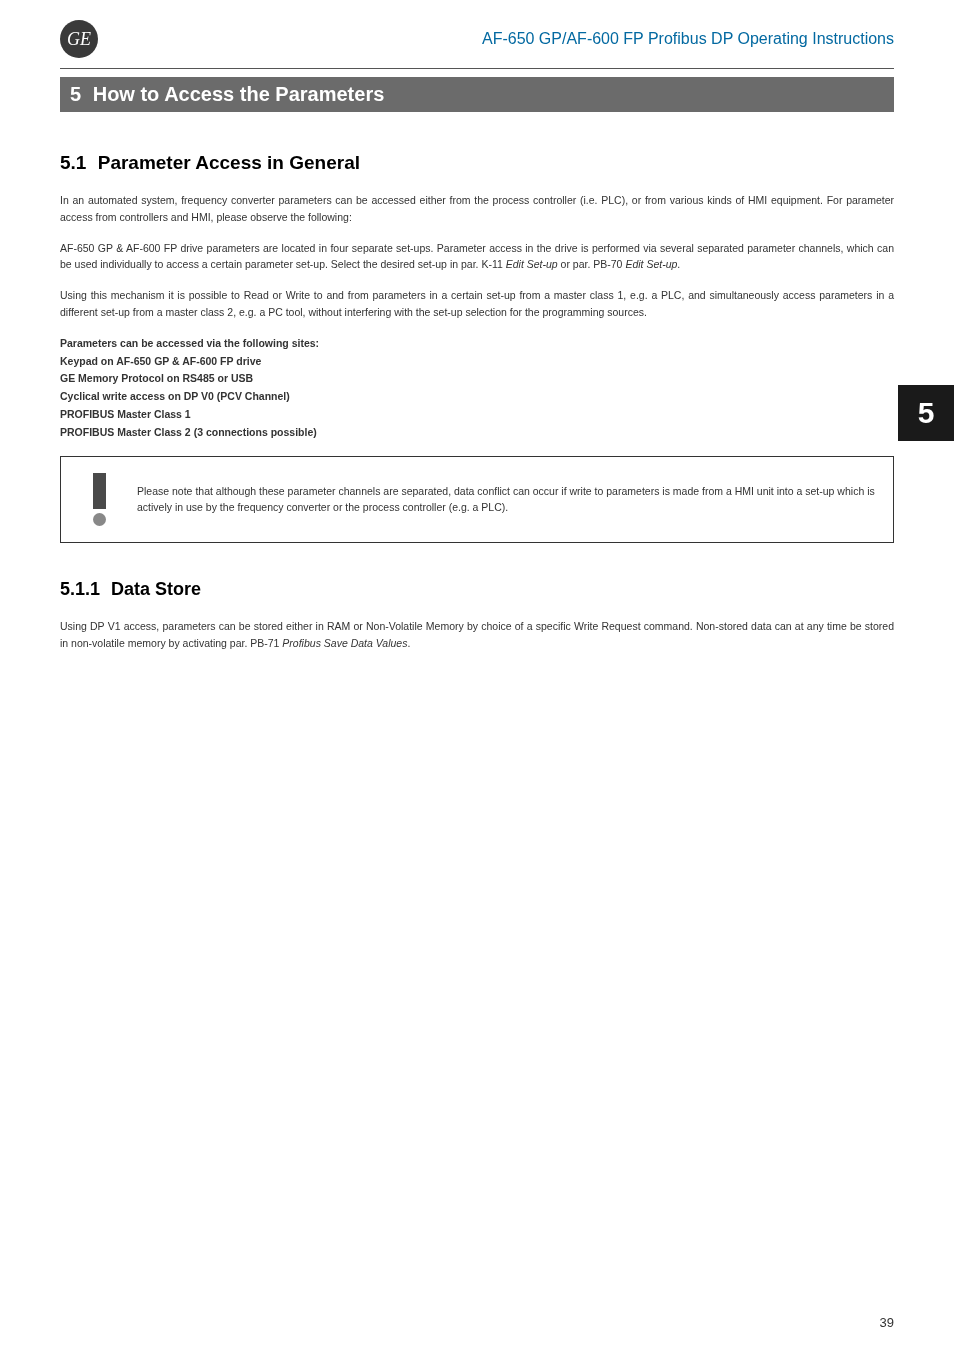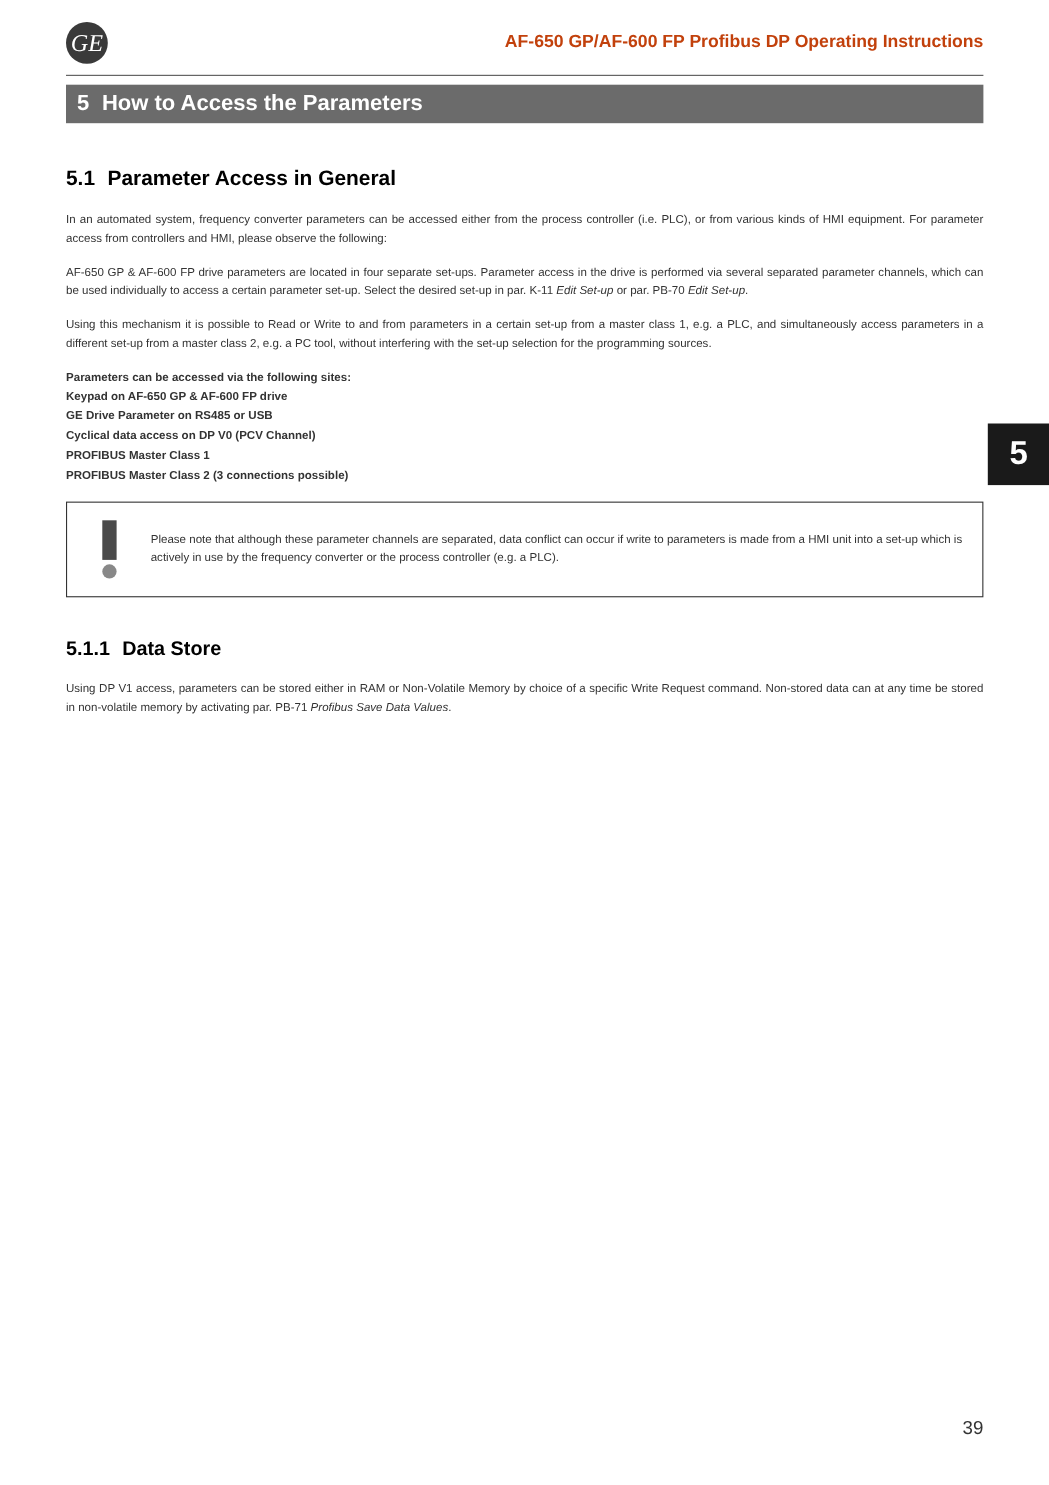--- a/index.html
+++ b/index.html
@@ -23,28 +23,28 @@
     }
     .logo {
       width: 38px;
       height: 38px;
       border-radius: 50%;
       background: #3a3a3a;
       display: flex;
       align-items: center;
       justify-content: center;
       color: #fff;
-      font-size: 22px;
+      font-size: 18px;
       font-style: italic;
       font-family: serif;
     }
     .doc-title {
-      color: #c2410c;
+      color: #0369a1;
       font-size: 16px;
-      font-weight: bold;
+      font-weight: normal;
     }
     .header-rule {
       margin: 0 60px;
       border: none;
       border-top: 1px solid #555;
     }
     .chapter-bar {
       background: #6b6b6b;
       color: #fff;
       margin: 8px 60px 0 60px;
@@ -124,23 +124,23 @@
       font-weight: bold;
       margin-top: 36px;
       margin-bottom: 18px;
       color: #000;
     }
     .italic {
       font-style: italic;
     }
     .page-number {
       position: absolute;
-      bottom: 41px;
+      bottom: 20px;
       right: 60px;
-      font-size: 17px;
+      font-size: 13px;
       color: #333;
     }
   </style>
 </head>
 <body>
 
 <div class="header">
   <div class="logo">
     <span>GE</span>
   </div>
@@ -166,22 +166,22 @@
 
   <p class="para">
     <span>AF-650 GP &amp; AF-600 FP drive parameters are located in four separate set-ups. Parameter access in the drive is performed via several separated parameter channels, which can be used individually to access a certain parameter set-up. Select the desired set-up in par. K-11 </span><span class="italic">Edit Set-up</span><span> or par. PB-70 </span><span class="italic">Edit Set-up</span><span>.</span>
   </p>
 
   <p class="para">Using this mechanism it is possible to Read or Write to and from parameters in a certain set-up from a master class 1, e.g. a PLC, and simultaneously access parameters in a different set-up from a master class 2, e.g. a PC tool, without interfering with the set-up selection for the programming sources.</p>
 
   <div style="margin-bottom:14px;font-weight:bold;">
     <div class="list-line">Parameters can be accessed via the following sites:</div>
     <div class="list-line">Keypad on AF-650 GP &amp; AF-600 FP drive</div>
-    <div class="list-line">GE Drive Parameter on RS485 or USB</div>
-    <div class="list-line">Cyclical data access on DP V0 (PCV Channel)</div>
+    <div class="list-line">GE Memory Protocol on RS485 or USB</div>
+    <div class="list-line">Cyclical write access on DP V0 (PCV Channel)</div>
     <div class="list-line">PROFIBUS Master Class 1</div>
     <div class="list-line">PROFIBUS Master Class 2 (3 connections possible)</div>
   </div>
 
   <div class="note-box">
     <div class="note-icon">
       <div class="note-bar"></div>
       <div class="note-dot"></div>
     </div>
     <div class="note-text">Please note that although these parameter channels are separated, data conflict can occur if write to parameters is made from a HMI unit into a set-up which is actively in use by the frequency converter or the process controller (e.g. a PLC).</div>

